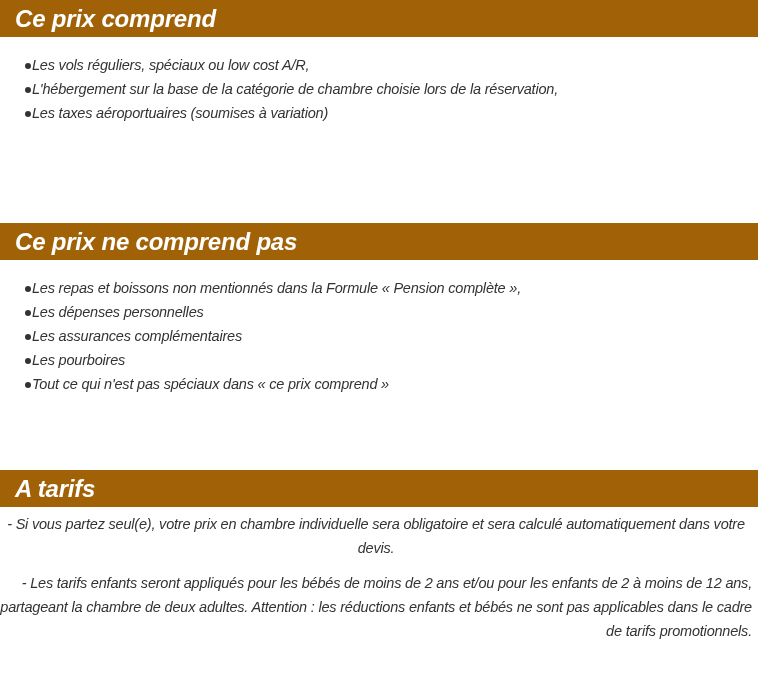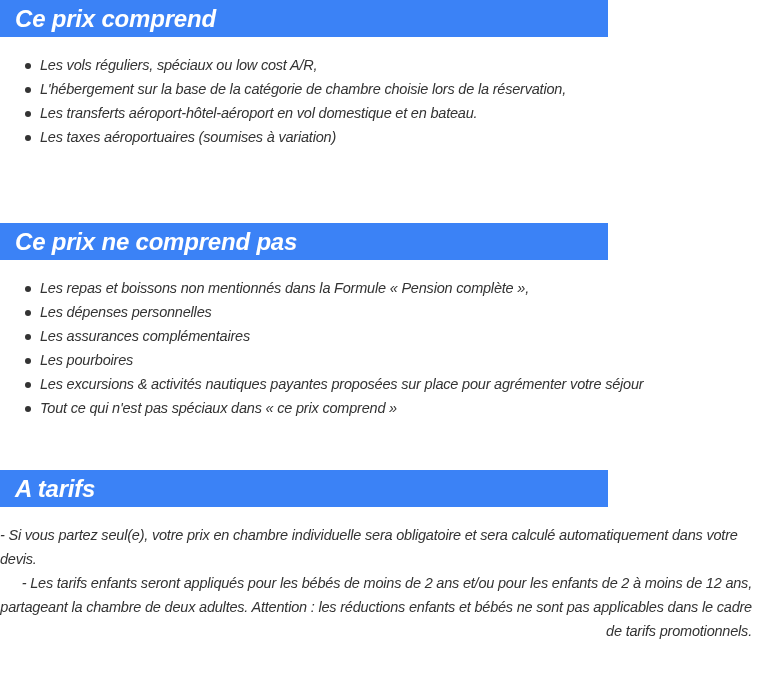--- a/index.html
+++ b/index.html
@@ -2,35 +2,35 @@
 <html><head>
 <meta charset="utf-8">
 <style>
   html, body { margin: 0; padding: 0; background: #ffffff; }
   body {
     width: 758px; height: 699px; overflow: hidden; position: relative;
     font-family: "Liberation Sans", sans-serif;
     color: #333333;
   }
   .header {
-    position: absolute; left: 0; width: 608px; height: 37px;
-    background: #3b82f6;
+    position: absolute; left: 0; width: 758px; height: 37px;
+    background: #a16207;
     box-sizing: border-box;
     padding-left: 15px;
   }
   .header h2 {
     margin: 0; font-style: italic; font-weight: bold;
     color: #ffffff; font-size: 24px; line-height: 37px;
     letter-spacing: -0.2px;
   }
   ul.list {
     position: absolute; left: 0; margin: 0; padding: 0; list-style: none;
   }
   ul.list li {
-    position: relative; padding-left: 40px;
+    position: relative; padding-left: 32px;
     font-style: italic; font-size: 14.5px; line-height: 24px;
     color: #333333; white-space: nowrap; letter-spacing: -0.2px;
   }
   ul.list li::before {
     content: ""; position: absolute; left: 25px; top: 10px;
     width: 6px; height: 6px; border-radius: 50%; background: #333333;
   }
   .para {
     position: absolute; left: 0; width: 752px; margin: 0;
     font-style: italic; font-size: 14.5px; line-height: 24px;
@@ -39,33 +39,31 @@
 </style>
 </head>
 <body>
 
 <div class="header" style="top:0;">
   <h2>Ce prix comprend</h2>
 </div>
 <ul class="list" style="top:53px;">
   <li>Les vols réguliers, spéciaux ou low cost A/R,</li>
   <li>L'hébergement sur la base de la catégorie de chambre choisie lors de la réservation,</li>
-  <li>Les transferts aéroport-hôtel-aéroport en vol domestique et en bateau.</li>
   <li>Les taxes aéroportuaires (soumises à variation)</li>
 </ul>
 
 <div class="header" style="top:223px;">
   <h2>Ce prix ne comprend pas</h2>
 </div>
 <ul class="list" style="top:276px;">
   <li>Les repas et boissons non mentionnés dans la Formule « Pension complète »,</li>
   <li>Les dépenses personnelles</li>
   <li>Les assurances complémentaires</li>
   <li>Les pourboires</li>
-  <li>Les excursions &amp; activités nautiques payantes proposées sur place pour agrémenter votre séjour</li>
   <li>Tout ce qui n'est pas spéciaux dans « ce prix comprend »</li>
 </ul>
 
 <div class="header" style="top:470px;">
   <h2>A tarifs</h2>
 </div>
-<p class="para" style="top:523px;">- Si vous partez seul(e), votre prix en chambre individuelle sera obligatoire et sera calculé automatiquement dans votre devis.</p>
+<p class="para" style="top:512px;text-align:center;">- Si vous partez seul(e), votre prix en chambre individuelle sera obligatoire et sera calculé automatiquement dans votre devis.</p>
 <p class="para" style="top:571px;text-align:right;">- Les tarifs enfants seront appliqués pour les bébés de moins de 2 ans et/ou pour les enfants de 2 à moins de 12 ans, partageant la chambre de deux adultes. Attention : les réductions enfants et bébés ne sont pas applicables dans le cadre de tarifs promotionnels.</p>
 
 </body></html>

